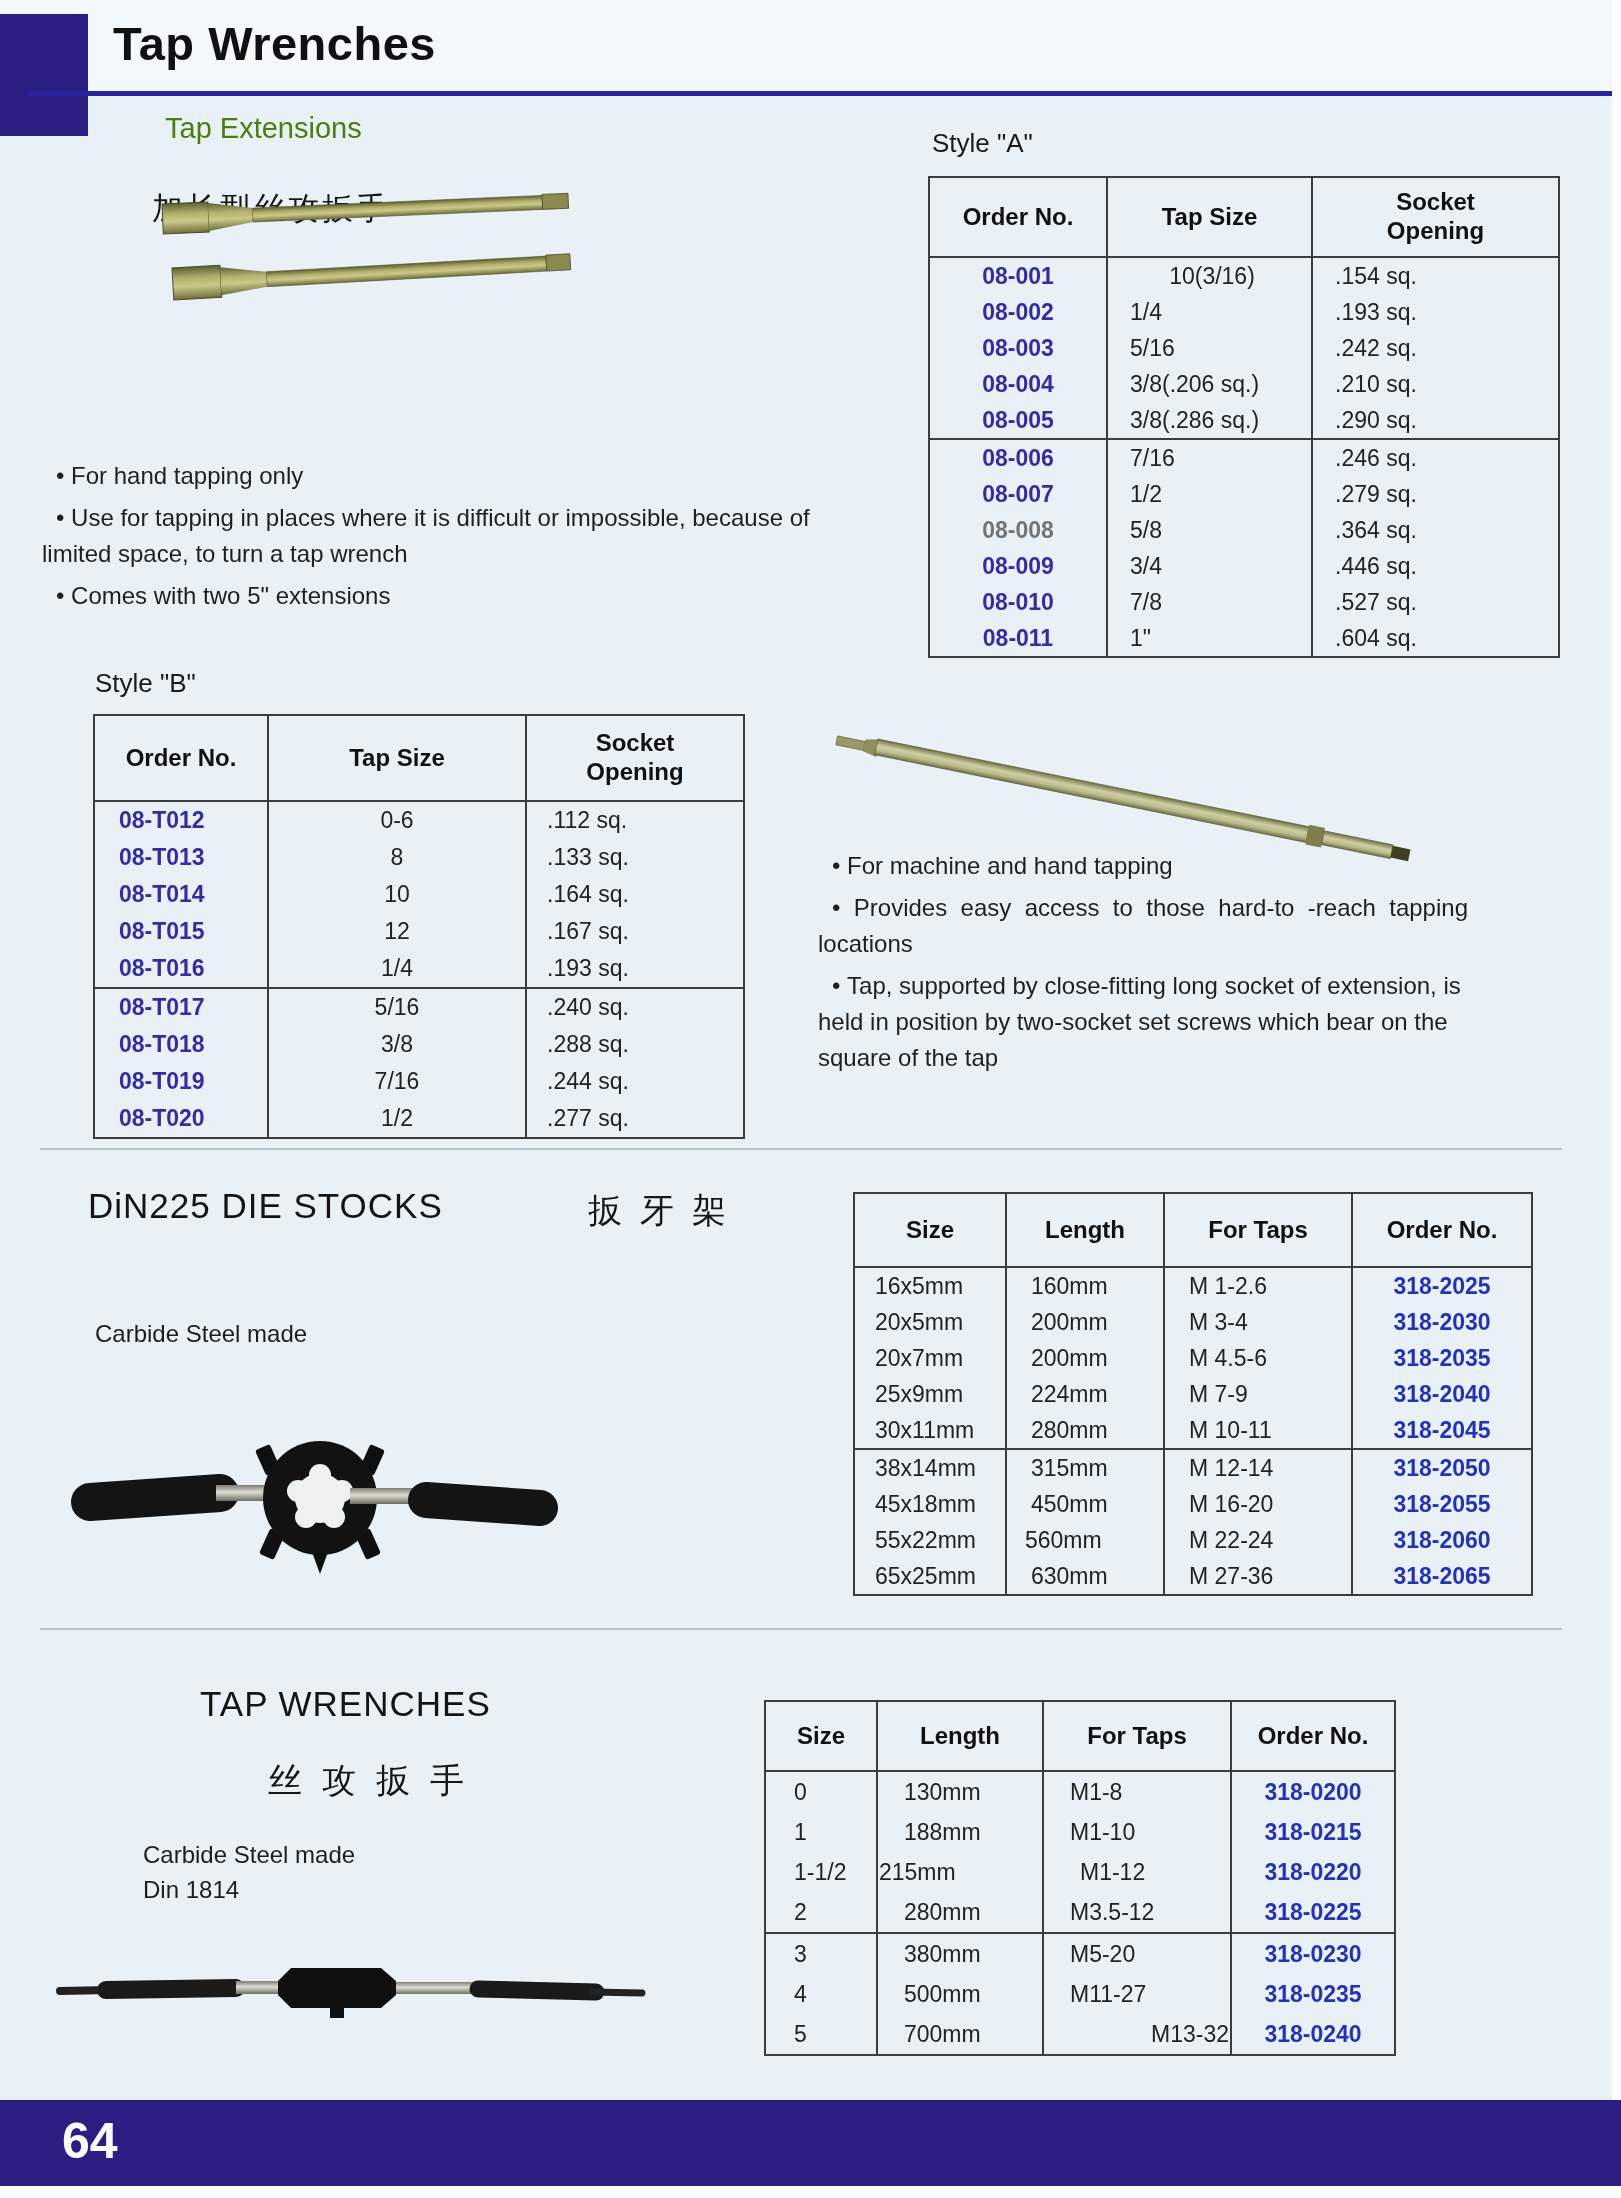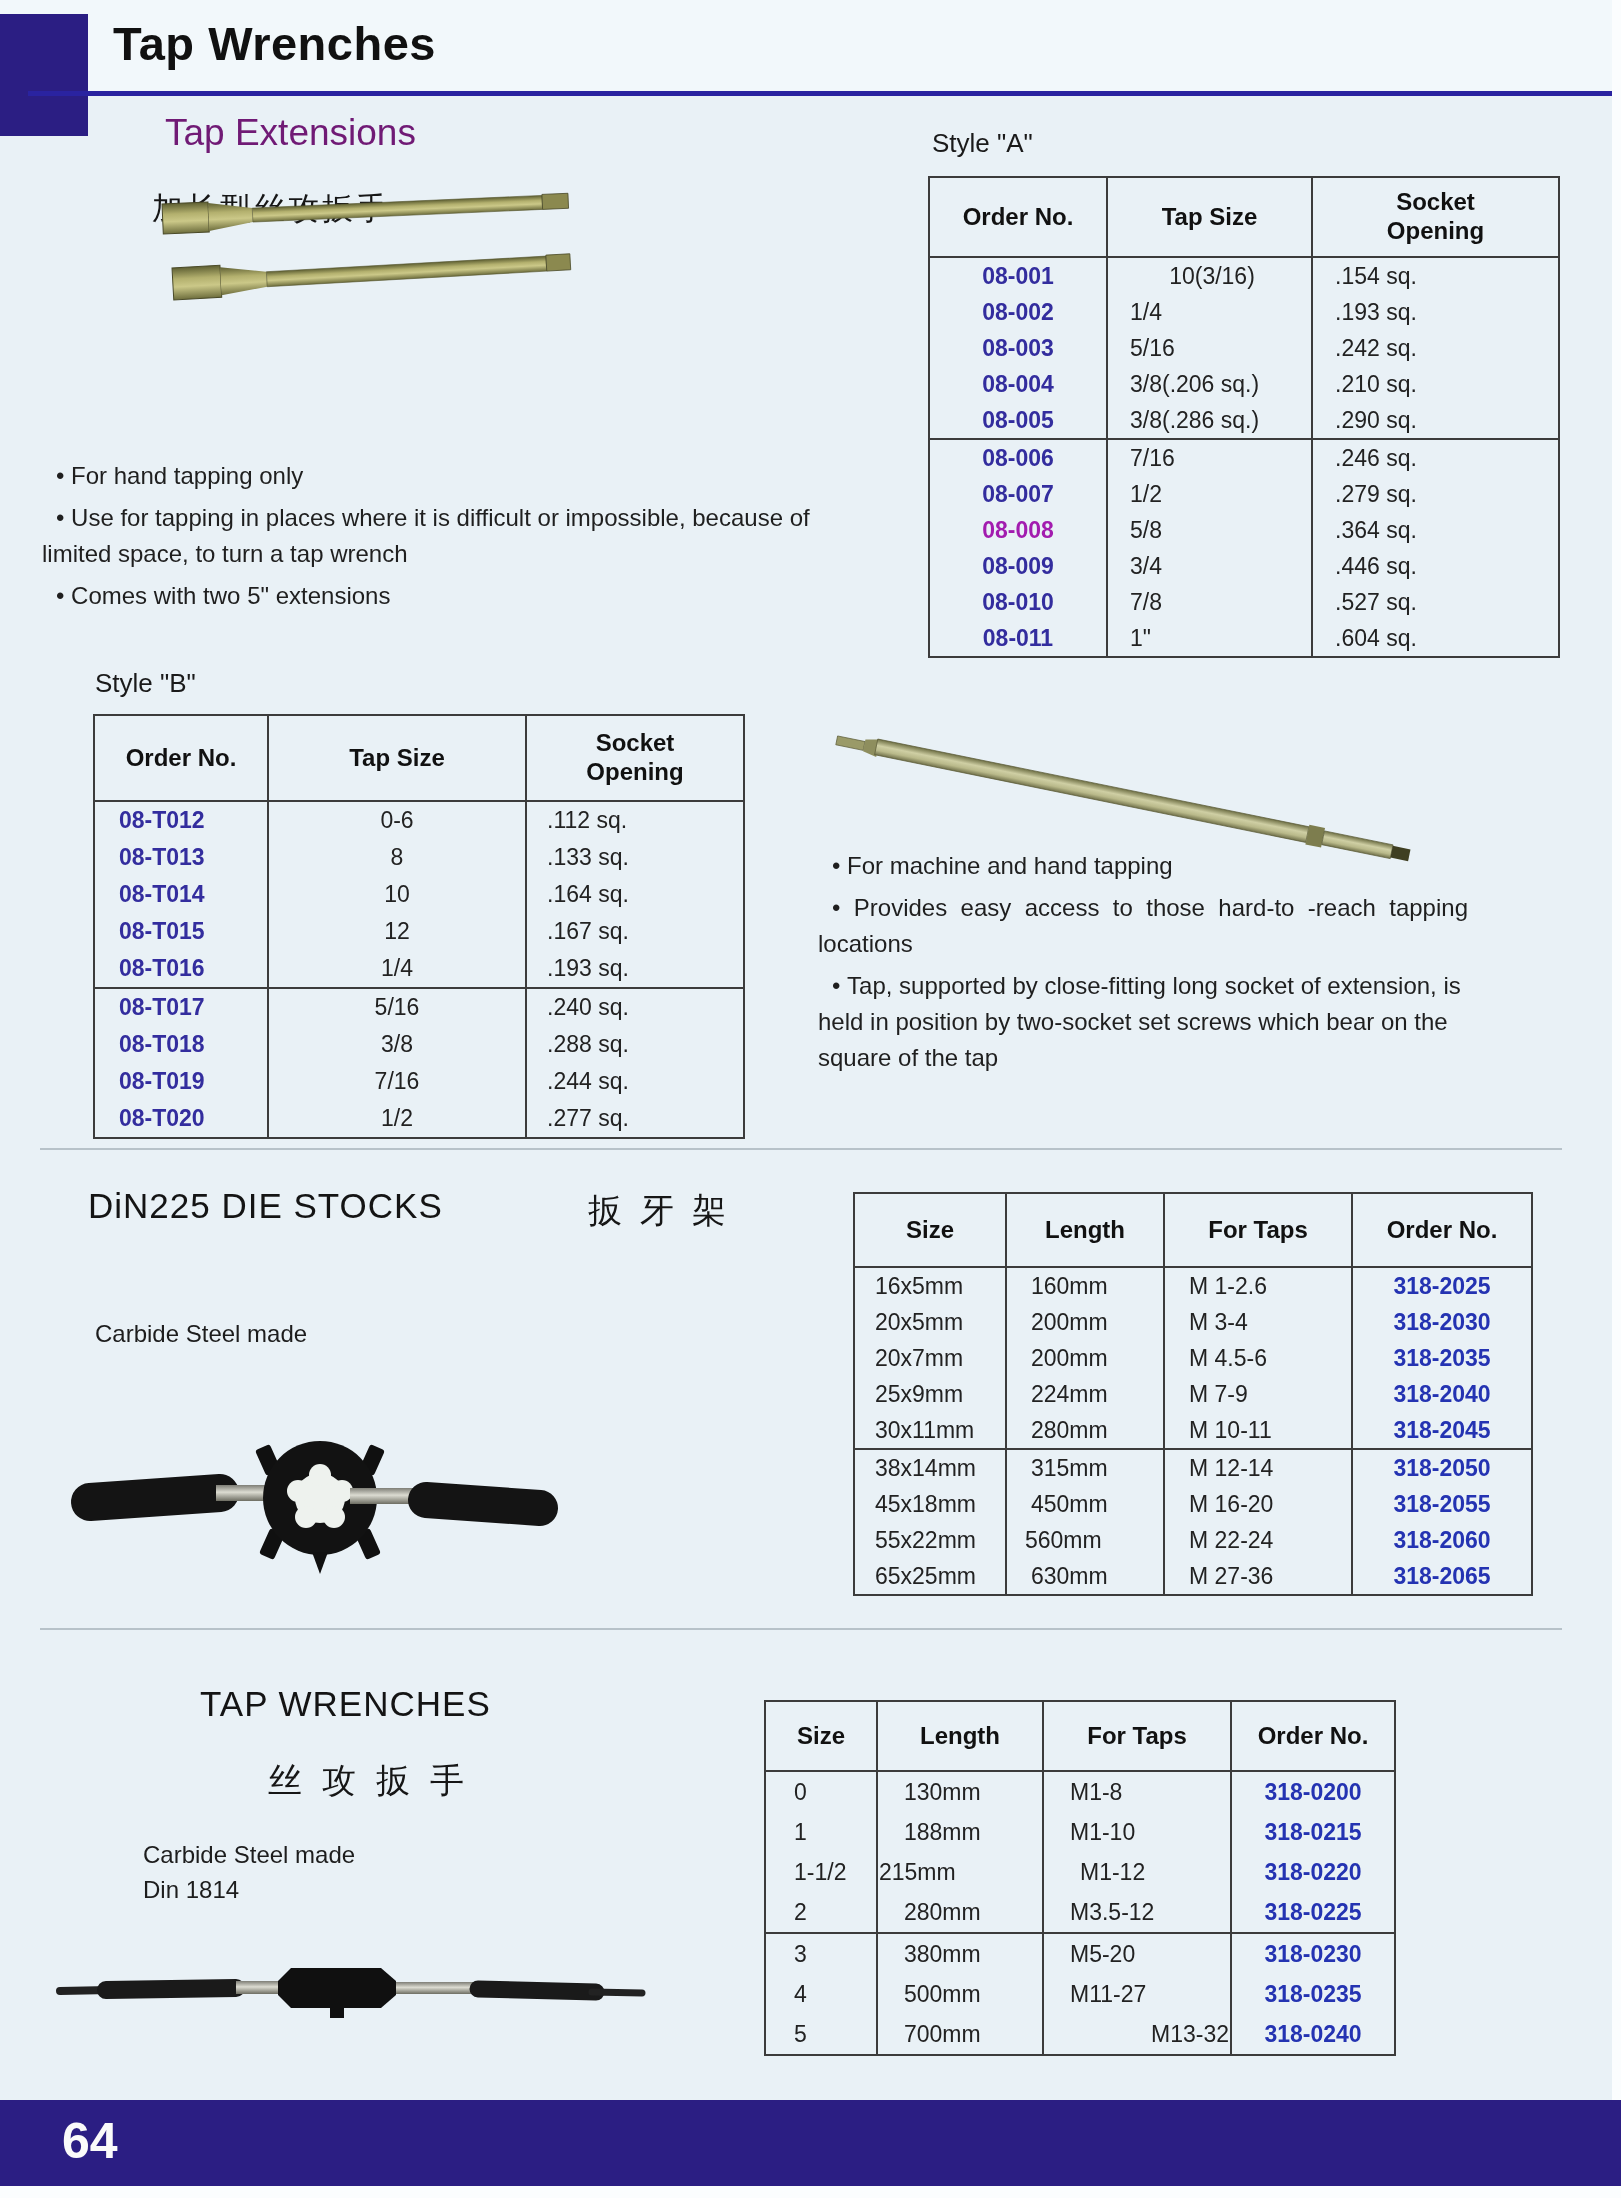--- a/index.html
+++ b/index.html
@@ -7,21 +7,21 @@
     position:relative;width:1621px;height:2198px;overflow:hidden;
     background:#e9f1f6;font-family:"Liberation Sans",sans-serif;color:#1c1c1c;
   }
   .top-band{position:absolute;left:0;top:0;width:1621px;height:95px;background:#f2f8fb;}
   .right-strip{position:absolute;right:0;top:0;width:9px;height:2198px;background:#fbfdfe;}
   .bottom-strip{position:absolute;left:0;top:2186px;width:1621px;height:12px;background:#fbfdfe;}
   .navy-square{position:absolute;left:0;top:14px;width:88px;height:122px;background:#2b1e83;}
   .page-title{position:absolute;left:113px;top:16px;font-size:47px;font-weight:bold;color:#111;letter-spacing:.5px;}
   .blue-rule{position:absolute;left:28px;top:91px;width:1584px;height:5px;background:#2a23a0;}
 
-  .h-en{position:absolute;font-size:37px;color:#701a75;}
+  .h-en{position:absolute;font-size:29px;color:#4d7c0f;}
   .h-zh{position:absolute;font-size:31px;color:#161616;}
   .sub{position:absolute;font-size:24px;color:#1d1d1d;}
   .style-label{position:absolute;font-size:26px;color:#1a1a1a;}
   .section-head{position:absolute;font-size:35px;color:#141414;letter-spacing:1px;}
 
   .bullets{position:absolute;font-size:24px;line-height:1.5;color:#1f1f1f;}
   .bullet{text-indent:14px;margin-bottom:6px;}
   .bullet::before{content:"\2022\00a0";}
   .bullet.justify{text-align:justify;}
 
@@ -136,21 +136,21 @@
           <td class="order-no" style="text-align: center; color: rgb(51, 45, 158);">08-006</td>
           <td style="text-align: left; padding-left: 22px;">7/16</td>
           <td style="text-align: left; padding-left: 22px;">.246 sq.</td>
         </tr>
         <tr>
           <td class="order-no" style="text-align: center; color: rgb(51, 45, 158);">08-007</td>
           <td style="text-align: left; padding-left: 22px;">1/2</td>
           <td style="text-align: left; padding-left: 22px;">.279 sq.</td>
         </tr>
         <tr>
-          <td class="order-no" style="text-align: center; color: #a21caf;">08-008</td>
+          <td class="order-no" style="text-align: center; color: #737373;">08-008</td>
           <td style="text-align: left; padding-left: 22px;">5/8</td>
           <td style="text-align: left; padding-left: 22px;">.364 sq.</td>
         </tr>
         <tr>
           <td class="order-no" style="text-align: center; color: rgb(51, 45, 158);">08-009</td>
           <td style="text-align: left; padding-left: 22px;">3/4</td>
           <td style="text-align: left; padding-left: 22px;">.446 sq.</td>
         </tr>
         <tr>
           <td class="order-no" style="text-align: center; color: rgb(51, 45, 158);">08-010</td>

